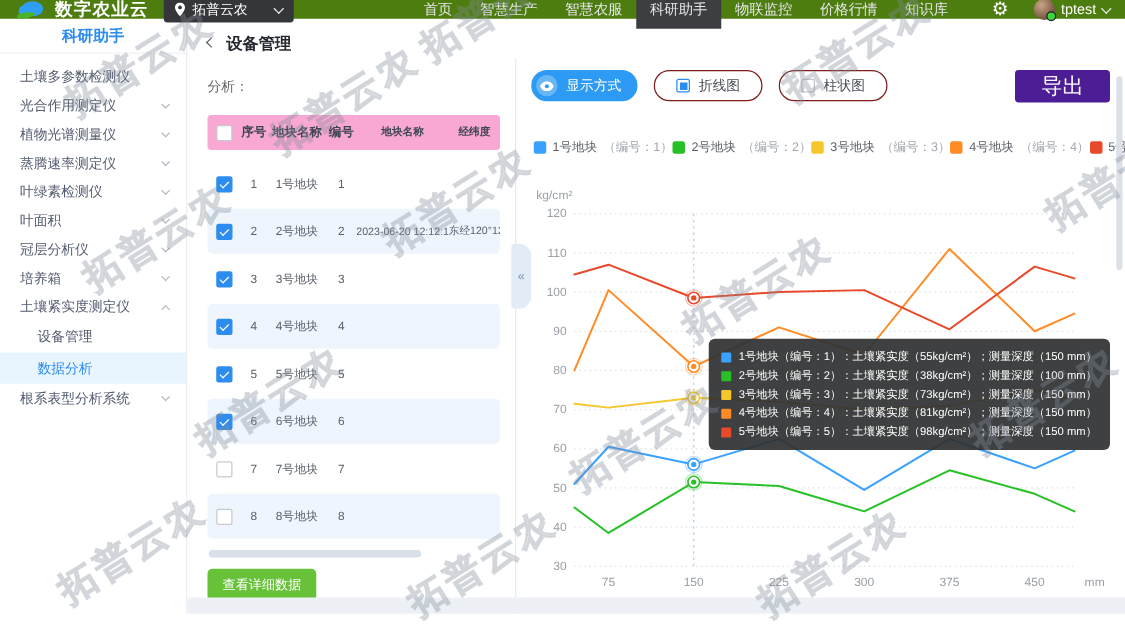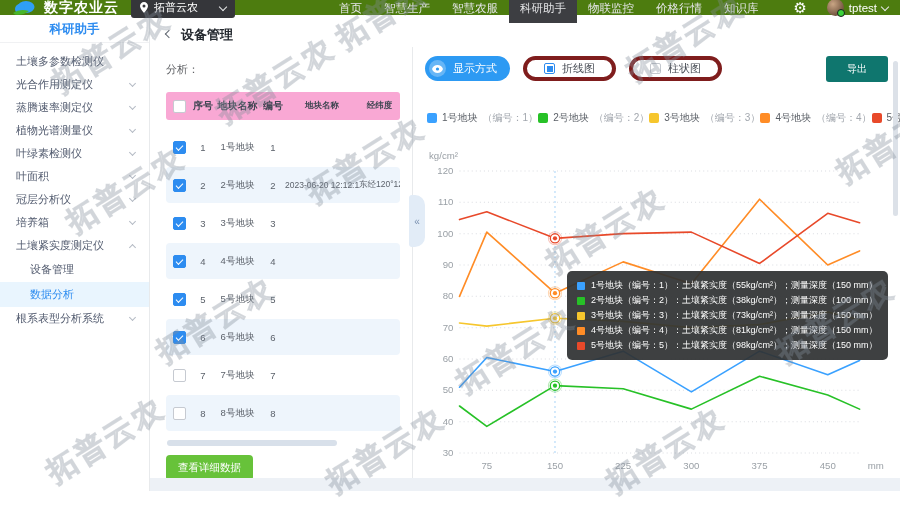--- a/index.html
+++ b/index.html
@@ -83,29 +83,29 @@
   .collapse-handle { position: absolute; left: -3px; top: 148px; width: 16px; height: 52px; background: #e2ecf7;
                      border-radius: 3px 10px 10px 3px; display: flex; align-items: center; justify-content: center;
                      cursor: pointer; z-index: 3; color: #7d93b2; font-size: 10px; }
   
   .right-panel { flex: 1; position: relative; padding: 8px 12px 0 12px; display: flex; flex-direction: column; min-width: 0; gap: 16px; }
   .controls { display: flex; align-items: center; gap: 13px; height: 27px; flex-shrink: 0; }
   .mode-pill { display: flex; align-items: center; gap: 7px; background: #2d9af3; border-radius: 13px; height: 25px;
                padding: 0 13px 0 4px; color: #fff; font-size: 11px; cursor: pointer; white-space: nowrap; }
   .mode-eye { width: 17px; height: 17px; border-radius: 50%; background: rgba(255,255,255,.28);
               display: flex; align-items: center; justify-content: center; }
-  .type-pill { display: flex; align-items: center; gap: 7px; border: 4px solid #7f1d1d; border-radius: 13px;
+  .type-pill { display: flex; align-items: center; gap: 7px; border: 1px solid #7f1d1d; border-radius: 13px;
                height: 25px; padding: 0 17px; font-size: 11px; color: #4a4f57; background: #fff; cursor: pointer;
                white-space: nowrap; }
   .type-box { width: 11px; height: 11px; border: 1px solid #c4c8ce; border-radius: 2px; background: #fff;
               display: flex; align-items: center; justify-content: center; }
   .type-box.checked { border-color: #2d8cf0; }
   .type-box.checked::after { content: ''; width: 6px; height: 6px; background: #2d8cf0; }
-  .export-btn { margin-left: auto; background: #0f766e; color: #fff; border: none; border-radius: 3px;
-                font-size: 10px; height: 26px; padding: 0 21px; cursor: pointer; }
+  .export-btn { margin-left: auto; background: #4c1d95; color: #fff; border: none; border-radius: 3px;
+                font-size: 17px; height: 26px; padding: 0 21px; cursor: pointer; }
   .legend { display: flex; justify-content: space-between; align-items: center; margin: 13px 4px 0 2px; flex-shrink: 0; }
   .legend-item { display: flex; align-items: center; gap: 5px; font-size: 10px; color: #5a5f66; cursor: pointer;
                  white-space: nowrap; }
   .swatch { width: 10px; height: 10px; border-radius: 2px; flex-shrink: 0; }
   .legend-suffix { color: #a2a7ae; }
   .chart-wrap { position: relative; height: 334px; margin-top: 6px; }
   .chart-wrap svg { position: absolute; inset: 0; width: 100%; height: 100%; }
   .tooltip { position: absolute; left: 142px; top: 124px; background: rgba(47,49,51,.93); border-radius: 5px;
              padding: 7px 10px; z-index: 5; pointer-events: none; }
   .tt-row { display: flex; align-items: center; gap: 6px; height: 15px; color: #fff; font-size: 9px; white-space: nowrap; }
@@ -162,25 +162,25 @@
     <div class="sb-title">科研助手</div>
     <div class="sb-menu">
         <div class="sb-item">
           <span>土壤多参数检测仪</span>
         </div>
         <div class="sb-item">
           <span>光合作用测定仪</span>
           <span class="chev "></span>
         </div>
         <div class="sb-item">
+          <span>植物光谱测量仪</span>
+          <span class="chev "></span>
+        </div>
+        <div class="sb-item">
           <span>蒸腾速率测定仪</span>
-          <span class="chev "></span>
-        </div>
-        <div class="sb-item">
-          <span>植物光谱测量仪</span>
           <span class="chev "></span>
         </div>
         <div class="sb-item">
           <span>叶绿素检测仪</span>
           <span class="chev "></span>
         </div>
         <div class="sb-item">
           <span>叶面积</span>
           <span class="chev "></span>
         </div>

